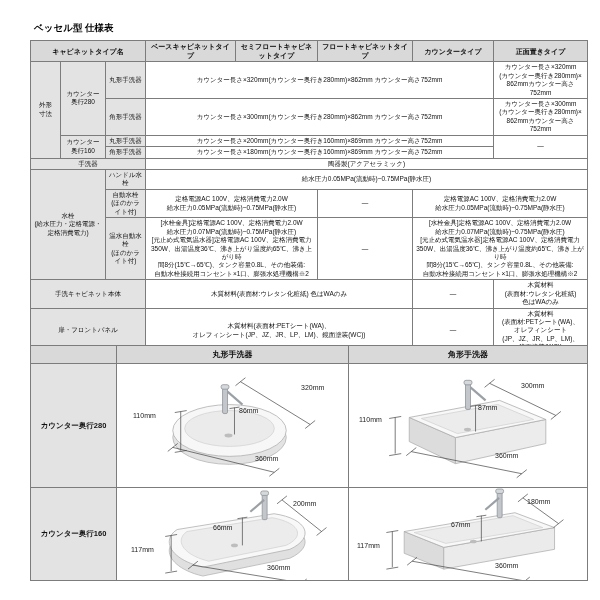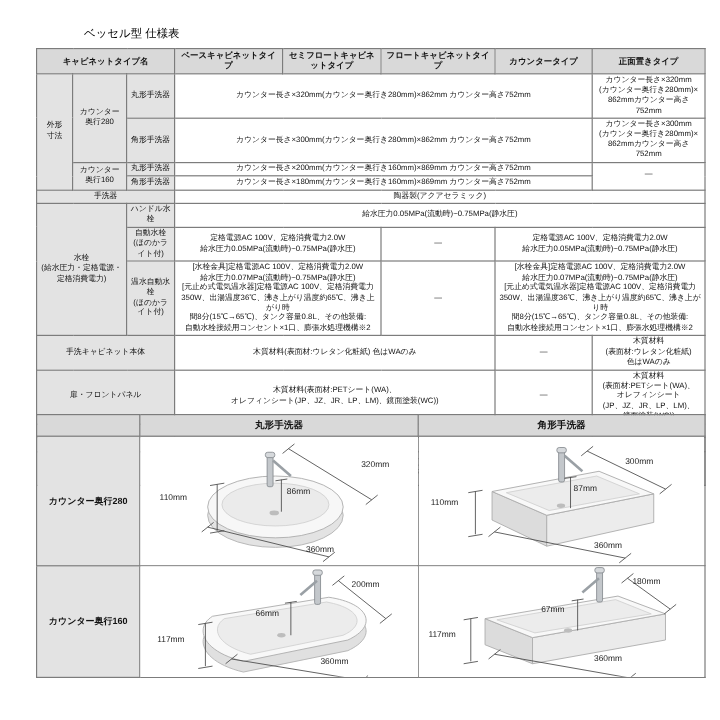--- a/index.html
+++ b/index.html
@@ -1,18 +1,18 @@
 <!DOCTYPE html>
 <html><head>
 <meta charset="utf-8">
 <style>
   html,body{margin:0;padding:0;}
   body{width:600px;height:600px;background:#ffffff;font-family:"Liberation Sans",sans-serif;color:#111;}
   .page{position:relative;width:600px;height:600px;background:#fff;overflow:hidden;}
-  .title{position:absolute;left:34px;top:22px;font-size:9.5px;font-weight:normal;color:#000;margin-left:36px;}
+  .title{position:absolute;left:34px;top:22px;font-size:9.5px;font-weight:bold;color:#000;}
 
   table{border-collapse:collapse;table-layout:fixed;}
   .spec{position:absolute;left:30px;top:40px;width:557px;}
   .spec th,.spec td{border:1px solid #7c7c7c;font-size:6.5px;line-height:1.3;text-align:center;vertical-align:middle;padding:1px 2px;white-space:pre-line;overflow:hidden;}
   .spec th{background:#d9d9d9;font-weight:bold;font-size:7px;}
   .spec td.lbl{background:#e3e3e3;}
   .spec{border:1px solid #555;}
 
   .diag{position:absolute;left:30px;top:345px;width:557px;border:1px solid #555;}
   .diag th,.diag td{border:1px solid #7c7c7c;vertical-align:middle;text-align:center;padding:0;}
@@ -172,21 +172,21 @@
         <col style="width:232px">
         <col style="width:239px">
       </colgroup>
     <tbody>
       <tr style="height:17px">
         <th class="dlab"></th>
         <th>丸形手洗器</th>
         <th>角形手洗器</th>
       </tr>
 
-      <tr style="height:108px">
+      <tr style="height:124px">
         <td class="dlab">カウンター奥行280</td>
 
         <td class="figcell">
           <div class="fig f1">
             <svg viewBox="0 0 232 108">
               <ellipse cx="113" cy="66" rx="57" ry="27" fill="#e3e3e3" stroke="#b5b5b5" stroke-width="0.8"></ellipse>
               <ellipse cx="113" cy="59" rx="57" ry="26" fill="#f7f7f7" stroke="#b0b0b0" stroke-width="0.8"></ellipse>
               <ellipse cx="113" cy="57" rx="45" ry="18" fill="#ebebeb" stroke="#cfcfcf" stroke-width="0.7"></ellipse>
               <ellipse cx="112" cy="64" rx="4" ry="2" fill="#bdbdbd"></ellipse>
               <rect x="106" y="16" width="5" height="26" rx="1.5" fill="#c3c7cb" stroke="#84898e" stroke-width="0.7"></rect>

